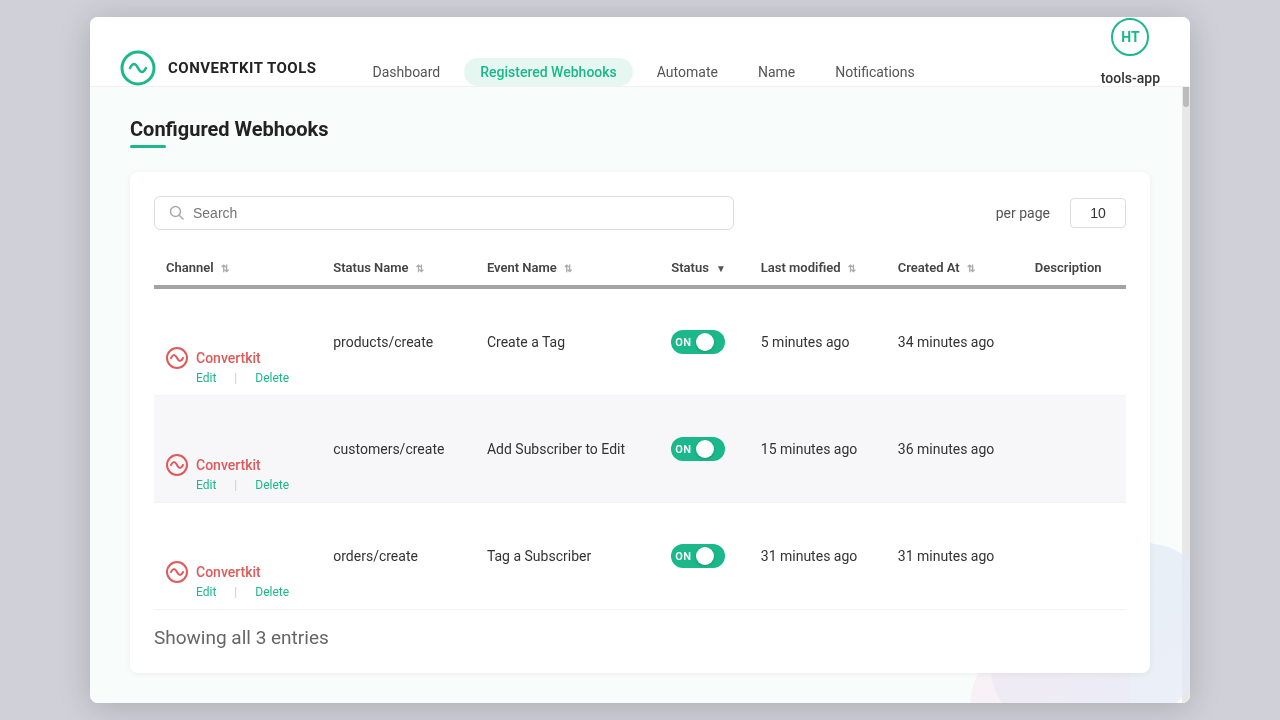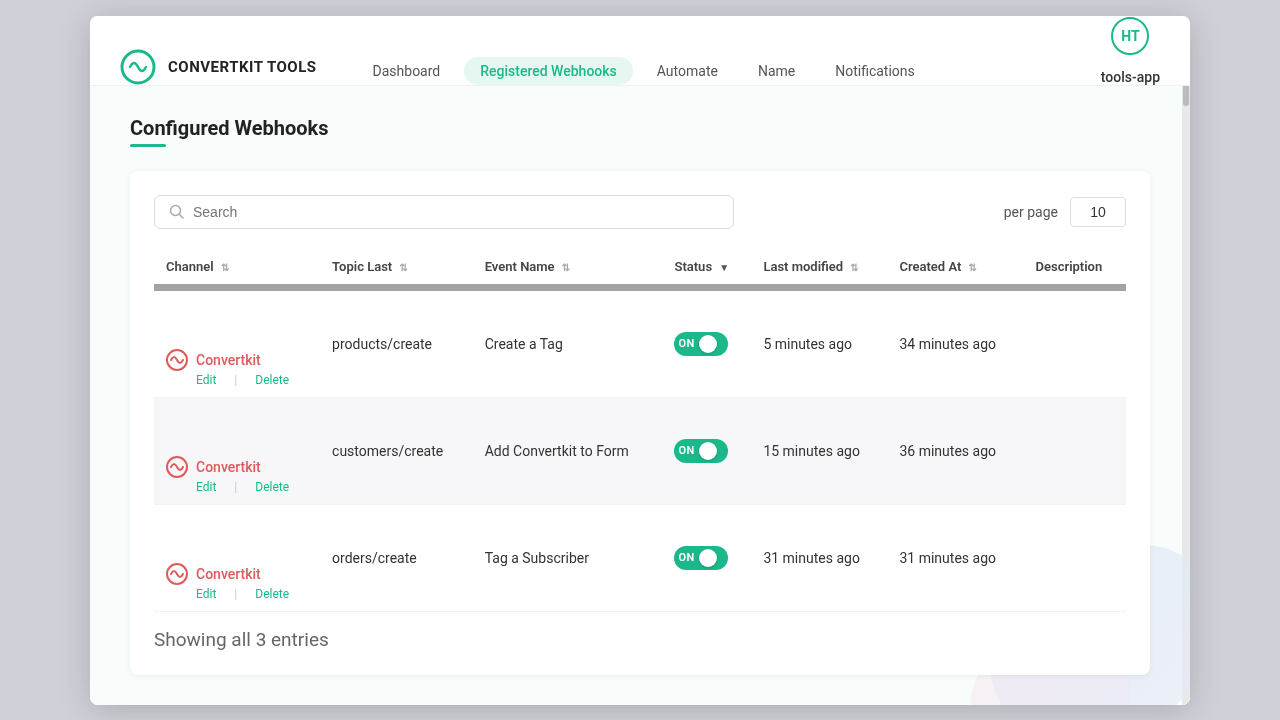--- a/index.html
+++ b/index.html
@@ -163,41 +163,41 @@
       border: none;
       outline: none;
       font-size: 14px;
       color: #333;
       width: 100%;
       background: transparent;
     }
     .per-page-area {
       display: flex;
       align-items: center;
-      gap: 12px;
+      gap: 20px;
       font-size: 14px;
       color: #555;
     }
     .per-page-input {
       width: 56px;
       border: 1px solid #ddd;
       border-radius: 4px;
       padding: 6px 8px;
       font-size: 14px;
       text-align: center;
       color: #333;
     }
     
     table {
       width: 100%;
       border-collapse: collapse;
       font-size: 14px;
     }
     thead tr {
-      border-bottom: 7px solid #a3a3a3;
+      border-bottom: 4px solid #a3a3a3;
     }
     thead th {
       text-align: left;
       padding: 10px 12px;
       font-weight: 600;
       color: #444;
       font-size: 13px;
       white-space: nowrap;
     }
     thead th .sort-icon {
@@ -356,21 +356,21 @@
       </div>
 
       <table>
         <thead>
           <tr>
             <th>
               <span>Channel</span>
               <span class="sort-icon">⇅</span>
             </th>
             <th>
-              <span>Topic Last</span>
+              <span>Status Name</span>
               <span class="sort-icon">⇅</span>
             </th>
             <th>
               <span>Event Name</span>
               <span class="sort-icon">⇅</span>
             </th>
             <th>
               <span>Status</span>
               <span class="sort-icon sort-icon-active">▼</span>
             </th>
@@ -428,21 +428,21 @@
         <span class="channel-name">Convertkit</span>
       </div>
       <div class="channel-actions">
         <a>Edit</a>
         <span class="sep"> | </span>
         <a>Delete</a>
       </div>
     </div>
   </td>
               <td>customers/create</td>
-              <td>Add Convertkit to Form</td>
+              <td>Add Subscriber to Edit</td>
               <td>
     <div class="toggle">
       <span class="toggle-label">ON</span>
       <div class="toggle-knob"></div>
     </div>
   </td>
               <td>15 minutes ago</td>
               <td>36 minutes ago</td>
               <td></td>
             </tr>

